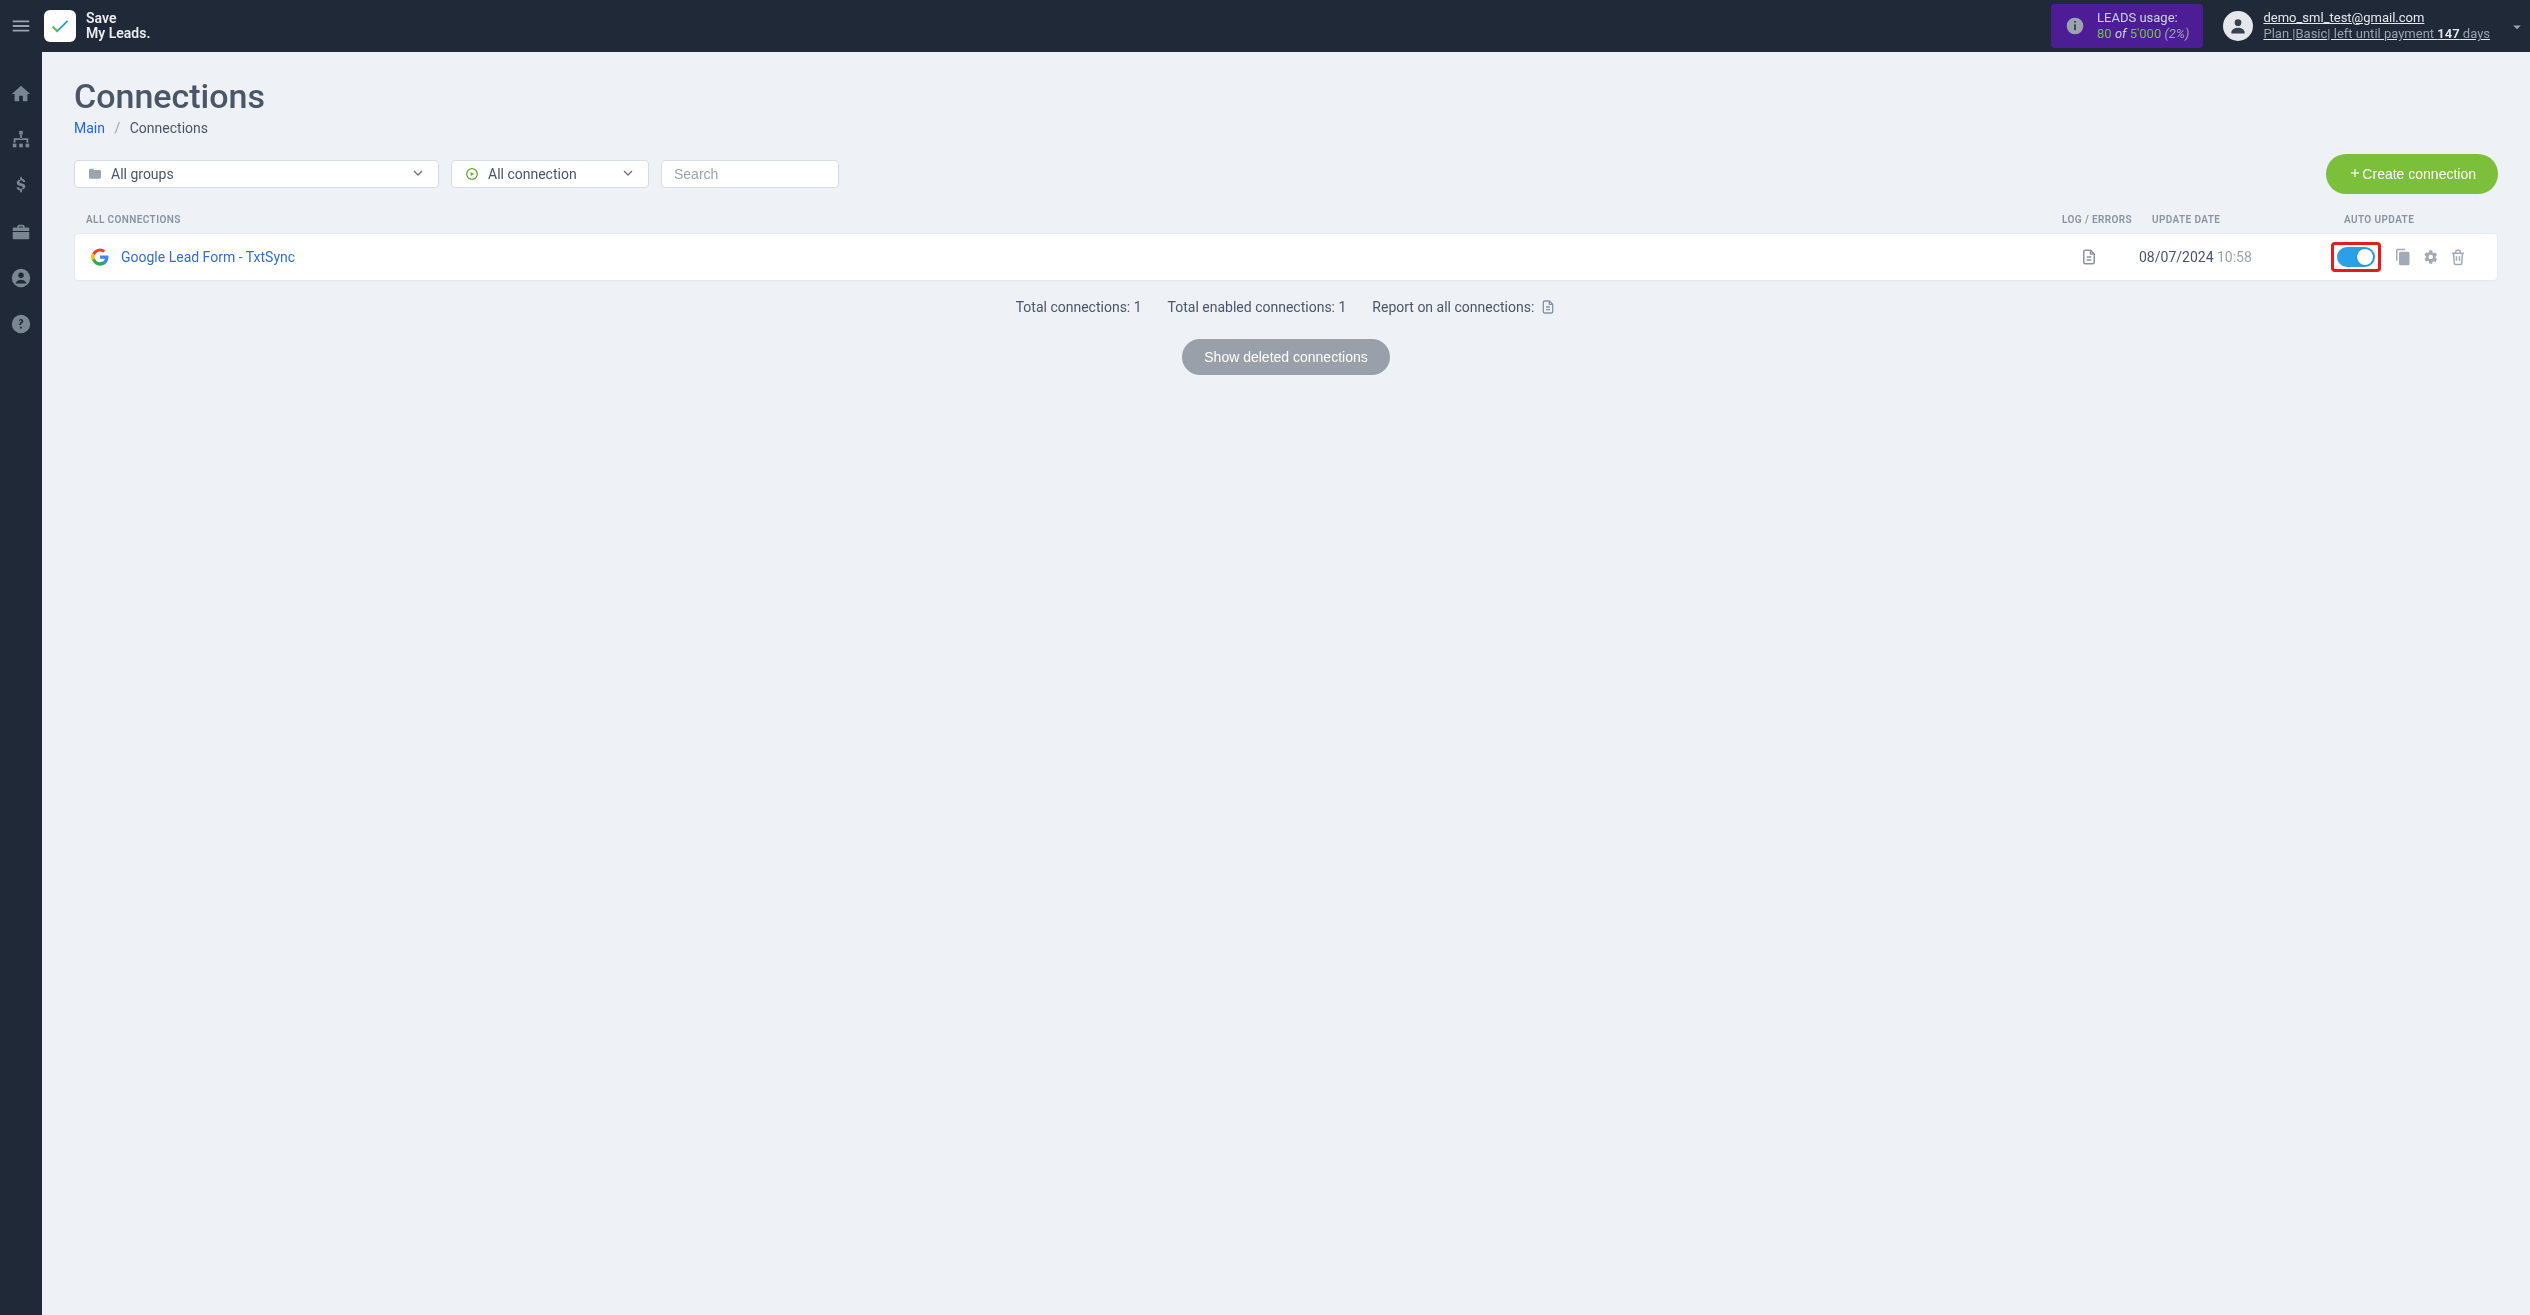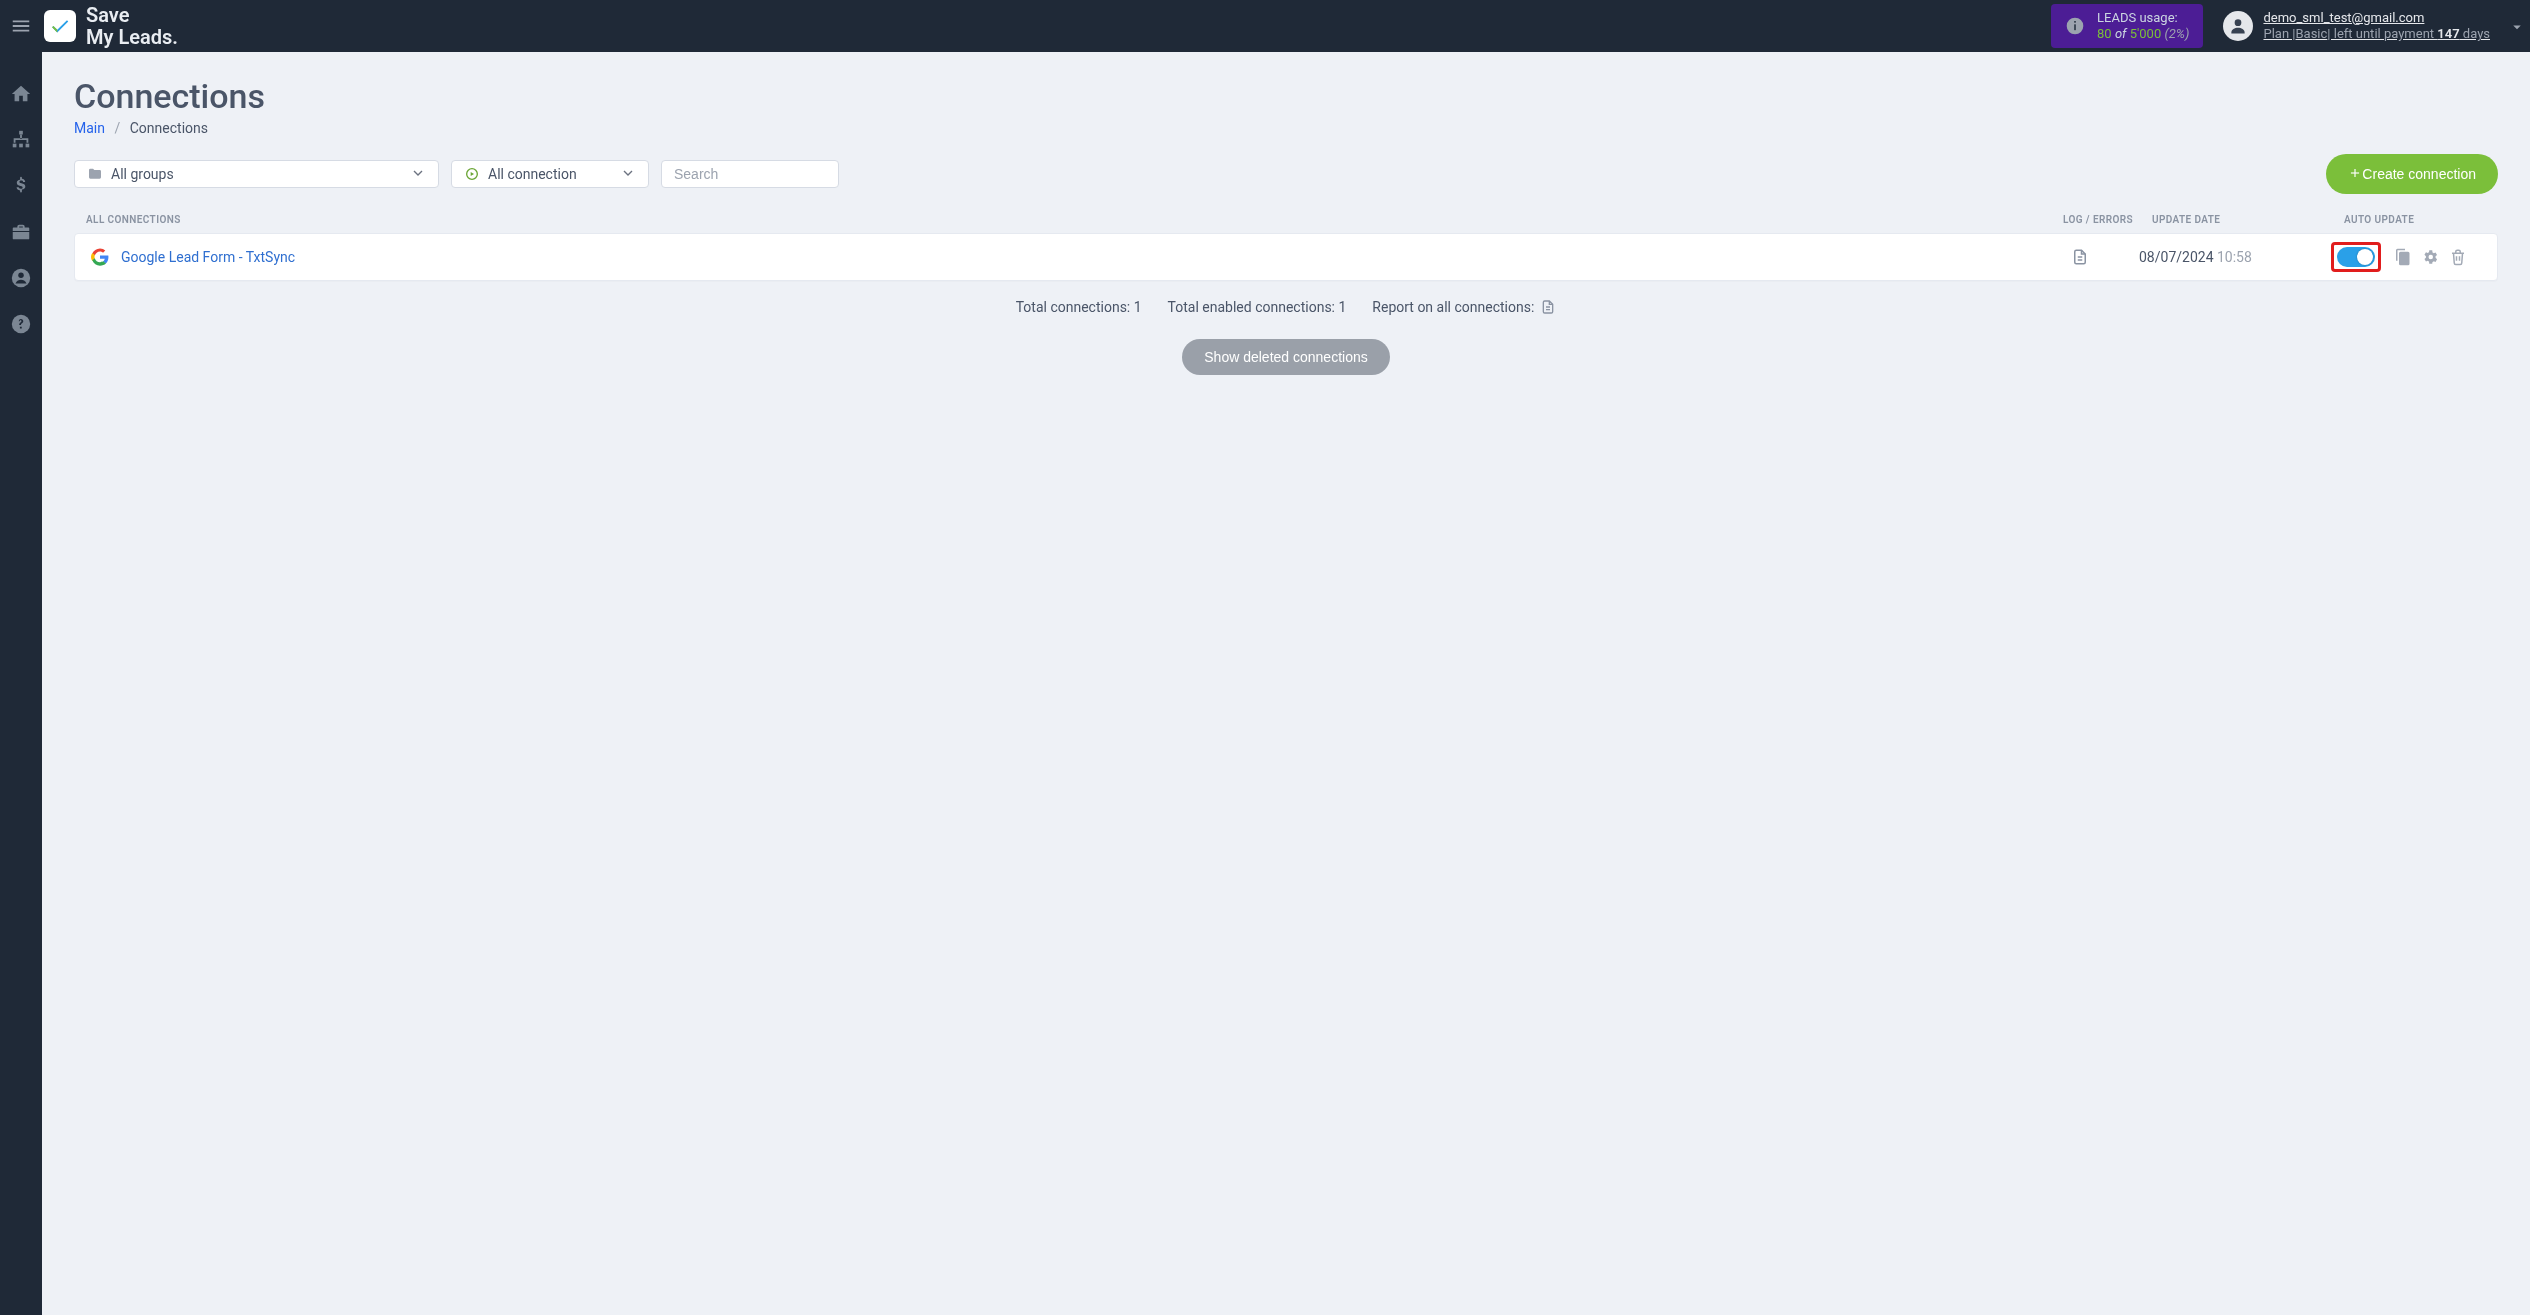--- a/index.html
+++ b/index.html
@@ -31,21 +31,21 @@
     display:flex;align-items:center;justify-content:center;
   }
   .logo {
     width: 32px; height: 32px;
     background: #fff;
     border-radius: 6px;
     display: flex; align-items: center; justify-content: center;
     margin-right: 10px;
   }
   .logo svg { width: 22px; height: 22px; }
-  .brand { line-height: 1.1; font-size: 20px; color:#e9edf2;}
+  .brand { line-height: 1.1; font-size: 14px; color:#e9edf2;}
   .brand .l1 { font-weight: 600; }
   .brand .l2 { font-weight: 600; }
   .spacer { flex: 1; }
   .usage-box {
     background: #4c1d95;
     border-radius: 4px;
     padding: 6px 14px;
     display: flex;
     align-items: center;
     gap: 12px;
@@ -138,21 +138,21 @@
     cursor:pointer;
   }
   .table-head {
     display:flex; align-items:center;
     font-size: 10px; letter-spacing: .4px;
     color:#8a93a2; text-transform: uppercase;
     padding: 6px 0 8px 0;
     font-weight:600;
   }
   .col-name { flex:1; padding-left:12px;}
-  .col-log  { width: 108px; text-align:center; }
+  .col-log  { width: 90px; text-align:left; }
   .col-date { width: 190px; text-align:left; }
   .col-auto { width: 156px; text-align:left; padding-left:2px;}
   .row {
     background:#fff;
     border:1px solid #e5e9f0;
     border-radius:4px;
     height:48px;
     display:flex; align-items:center;
     padding: 0 12px;
     box-shadow: 0 1px 1px rgba(0,0,0,.02);

